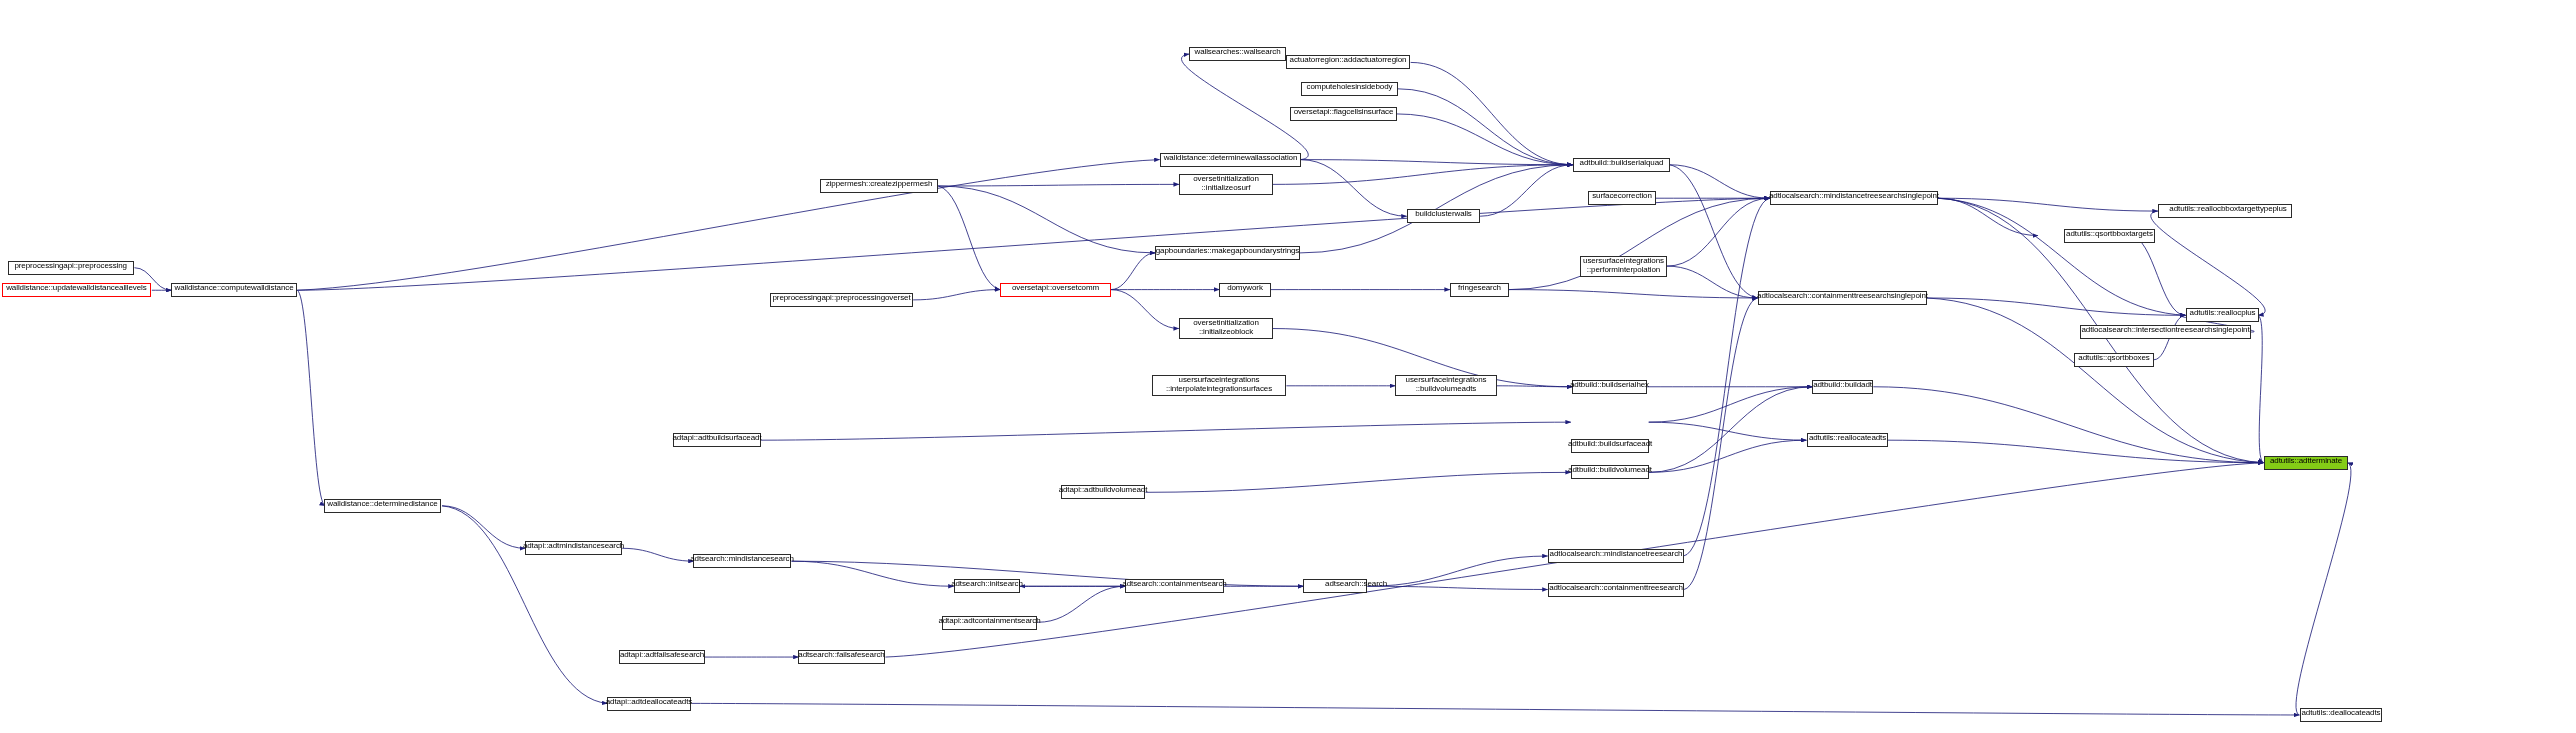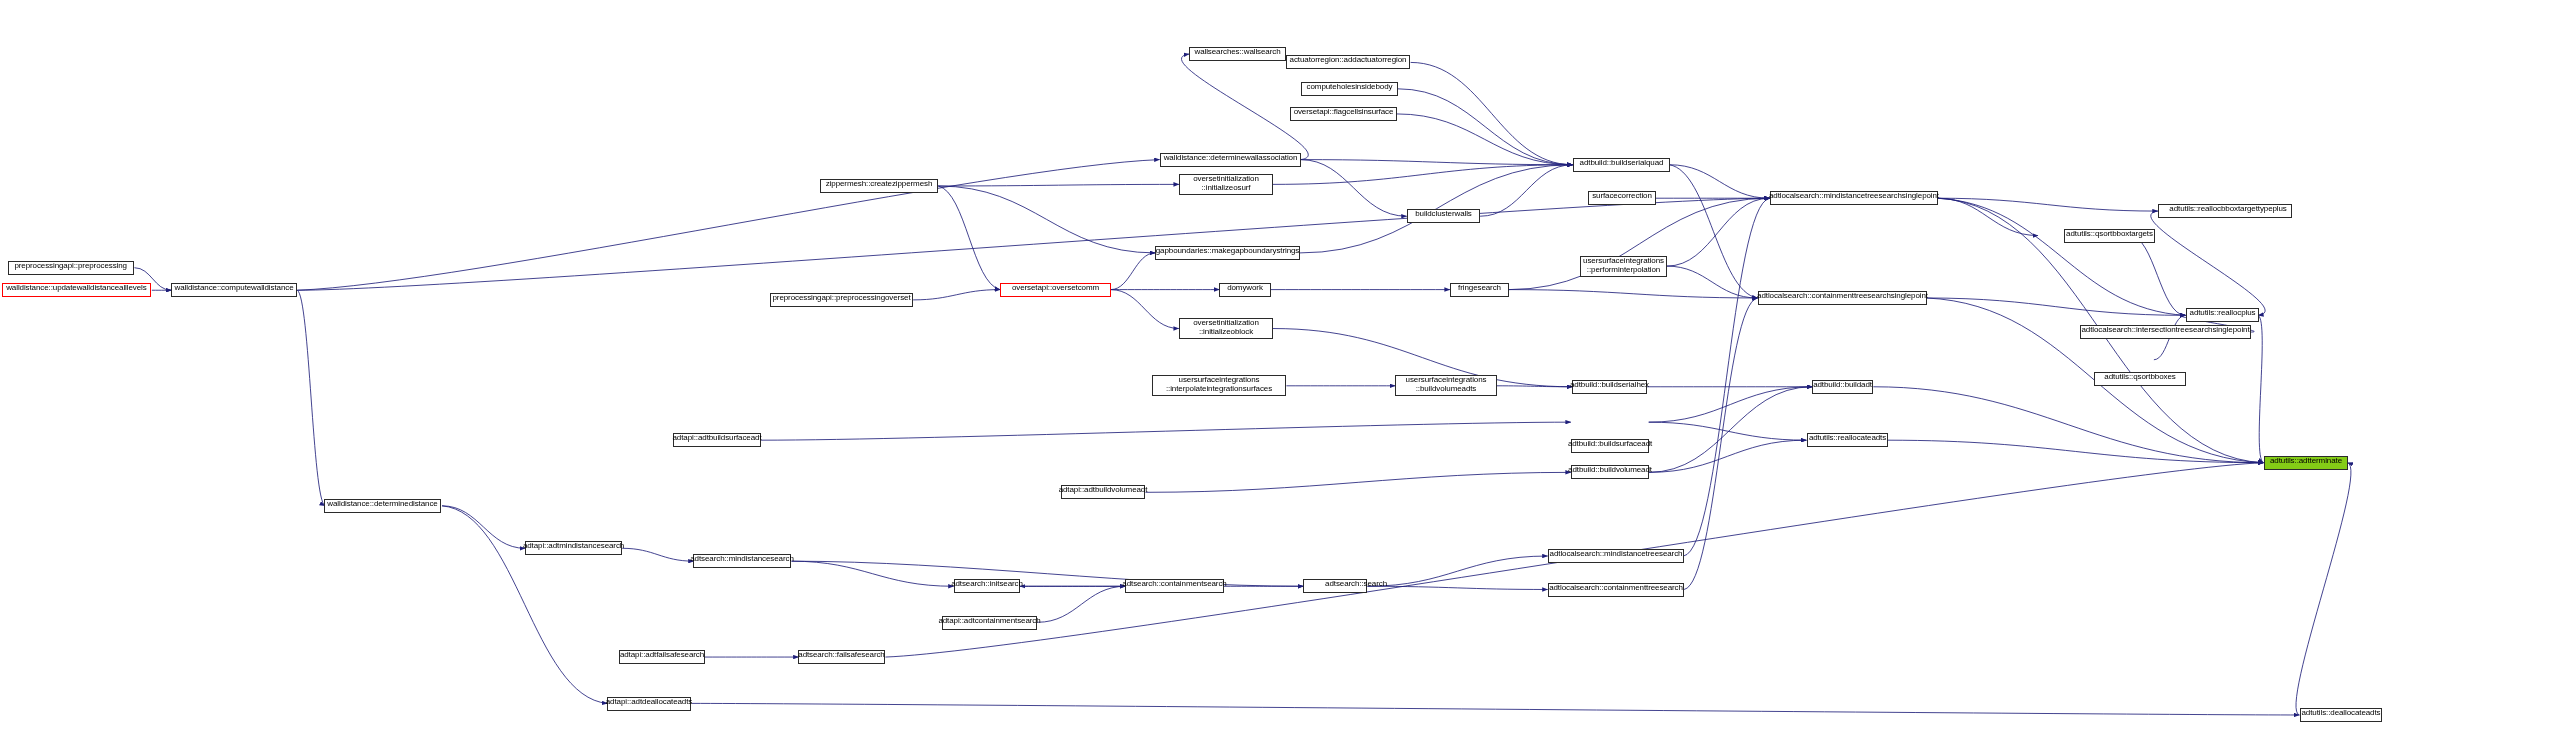--- a/index.html
+++ b/index.html
@@ -159,21 +159,21 @@
       <div class="node" style="left: 1125px; top: 579px; width: 99px; height: 14px;"><span>adtsearch::containmentsearch</span></div>
       <div class="node" style="left: 1303px; top: 579px; width: 64px; height: 14px; padding-left: 44px;"><span>adtsearch::search</span></div>
       <div class="node" style="left: 1548px; top: 549px; width: 136px; height: 14px;"><span>adtlocalsearch::mindistancetreesearch</span></div>
       <div class="node" style="left: 1548px; top: 583px; width: 136px; height: 14px;"><span>adtlocalsearch::containmenttreesearch</span></div>
       <div class="node" style="left: 1770px; top: 191px; width: 168px; height: 14px;"><span>adtlocalsearch::mindistancetreesearchsinglepoint</span></div>
       <div class="node" style="left: 1758px; top: 291px; width: 169px; height: 14px;"><span>adtlocalsearch::containmenttreesearchsinglepoint</span></div>
       <div class="node" style="left: 2080px; top: 325px; width: 171px; height: 14px;"><span>adtlocalsearch::intersectiontreesearchsinglepoint</span></div>
       <div class="node" style="left: 2158px; top: 204px; width: 134px; height: 14px; padding-left: 8px;"><span>adtutils::reallocbboxtargettypeplus</span></div>
       <div class="node" style="left: 2038px; top: 229px; width: 91px; height: 14px; margin-left: 26px;"><span>adtutils::qsortbboxtargets</span></div>
       <div class="node" style="left: 2186px; top: 308px; width: 73px; height: 14px;"><span>adtutils::reallocplus</span></div>
-      <div class="node" style="left: 2074px; top: 372px; width: 92px; height: 14px; margin-left: 20px;"><span>adtutils::qsortbboxes</span></div>
+      <div class="node" style="left: 2074px; top: 353px; width: 80px; height: 14px;"><span>adtutils::qsortbboxes</span></div>
       <div class="node" style="left: 1812px; top: 380px; width: 61px; height: 14px;"><span>adtbuild::buildadt</span></div>
       <div class="node" style="left: 1807px; top: 433px; width: 81px; height: 14px;"><span>adtutils::reallocateadts</span></div>
       <div class="node root" style="left: 2264px; top: 456px; width: 84px; height: 14px;"><span>adtutils::adtterminate</span></div>
       <div class="node" style="left: 619px; top: 650px; width: 86px; height: 14px;"><span>adtapi::adtfailsafesearch</span></div>
       <div class="node" style="left: 798px; top: 650px; width: 87px; height: 14px;"><span>adtsearch::failsafesearch</span></div>
       <div class="node" style="left: 607px; top: 697px; width: 84px; height: 14px;"><span>adtapi::adtdeallocateadts</span></div>
       <div class="node" style="left: 2300px; top: 708px; width: 82px; height: 14px;"><span>adtutils::deallocateadts</span></div>
     </div>
 </div>
 

